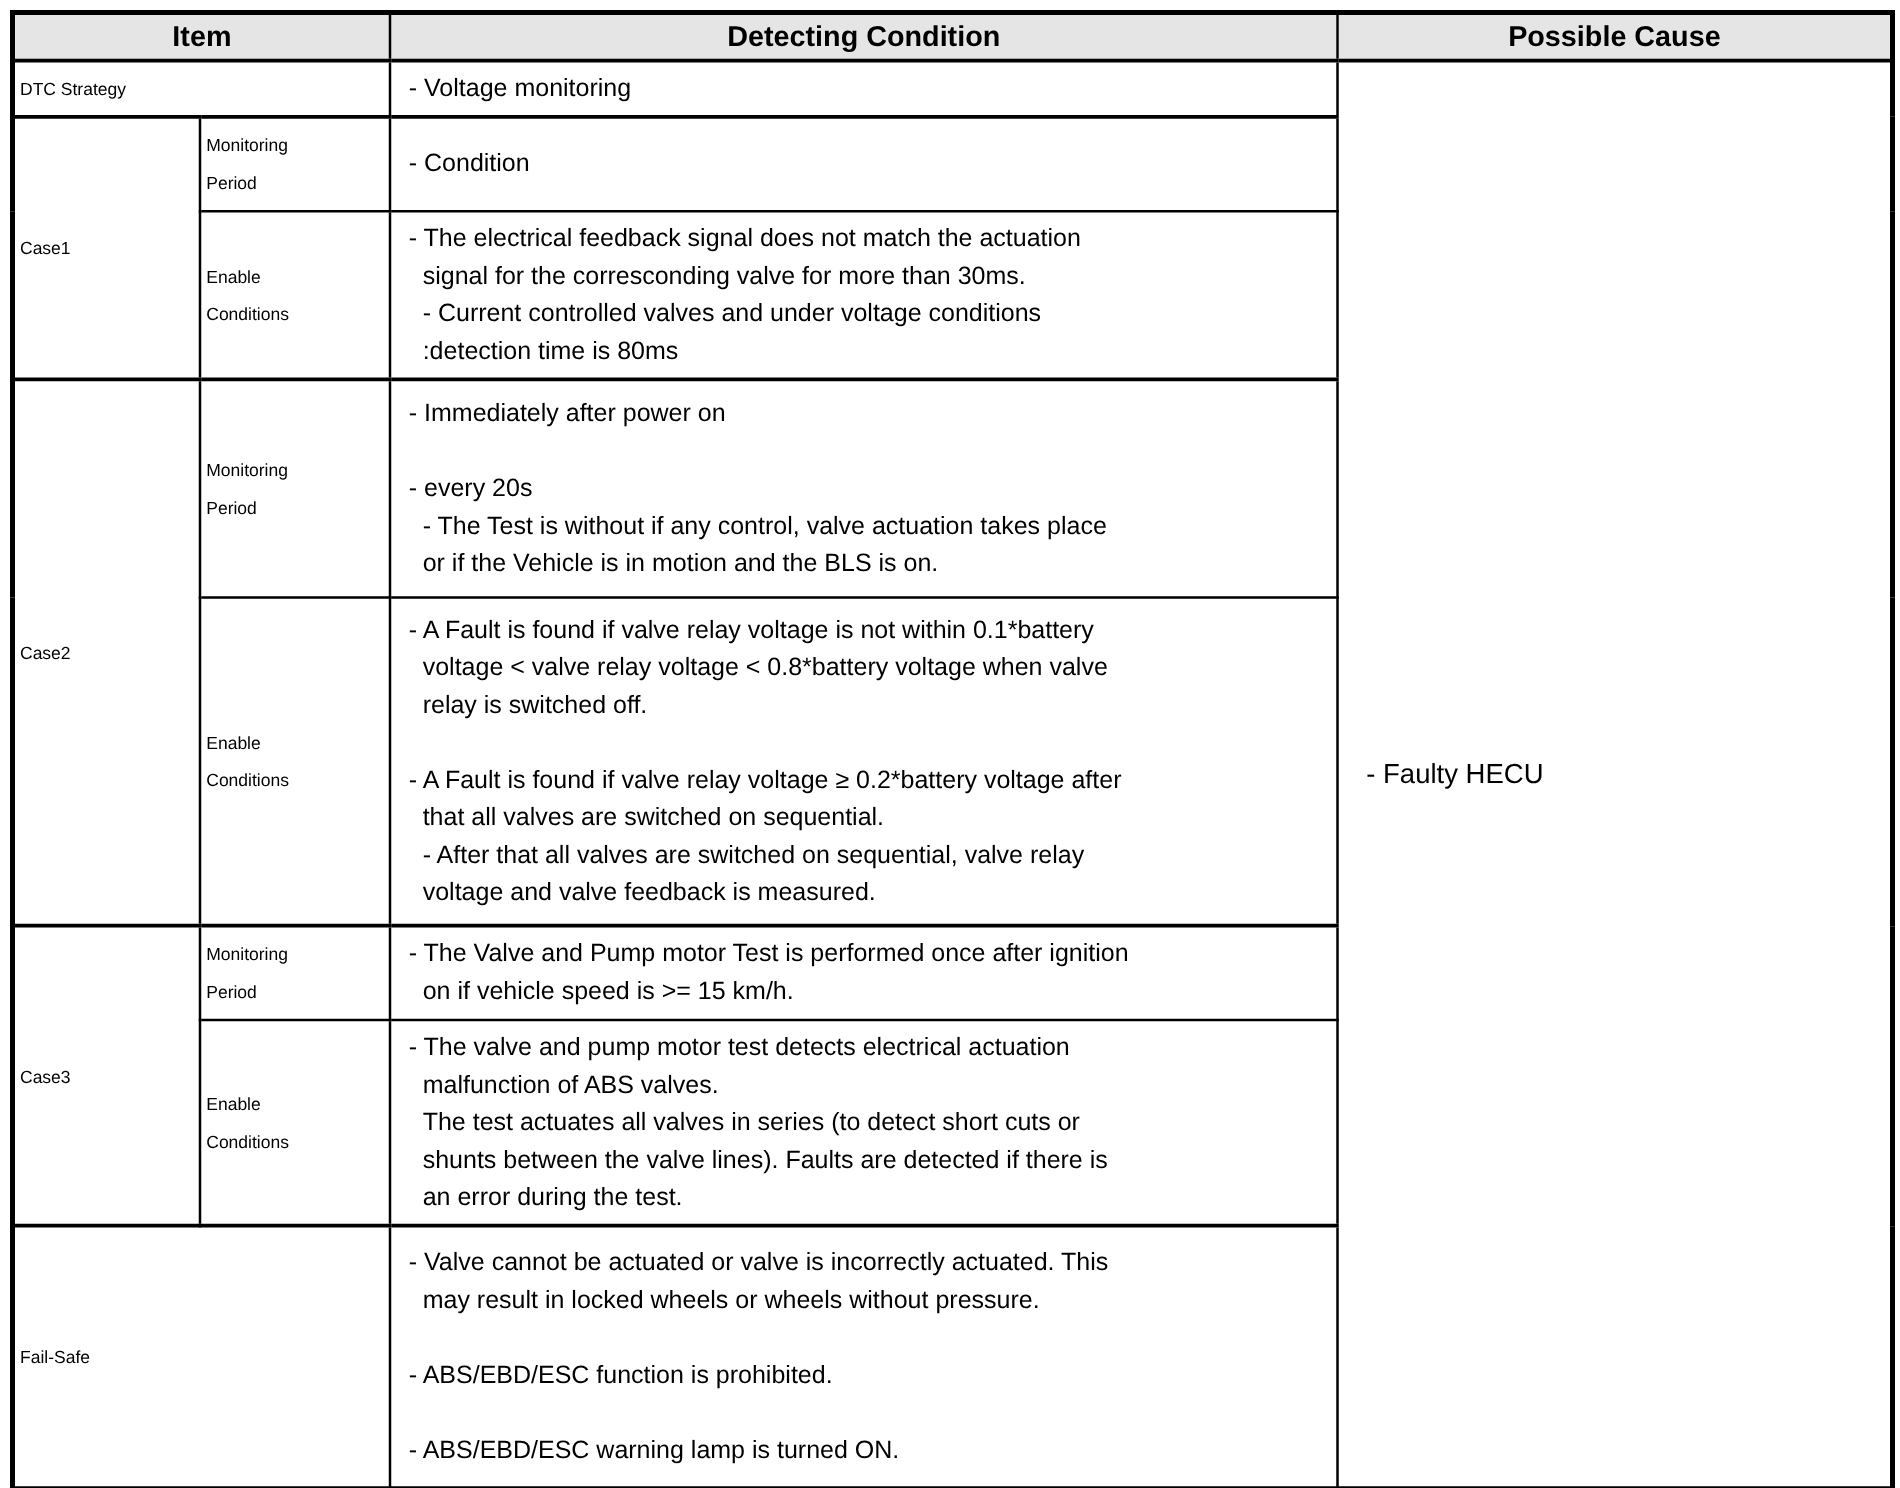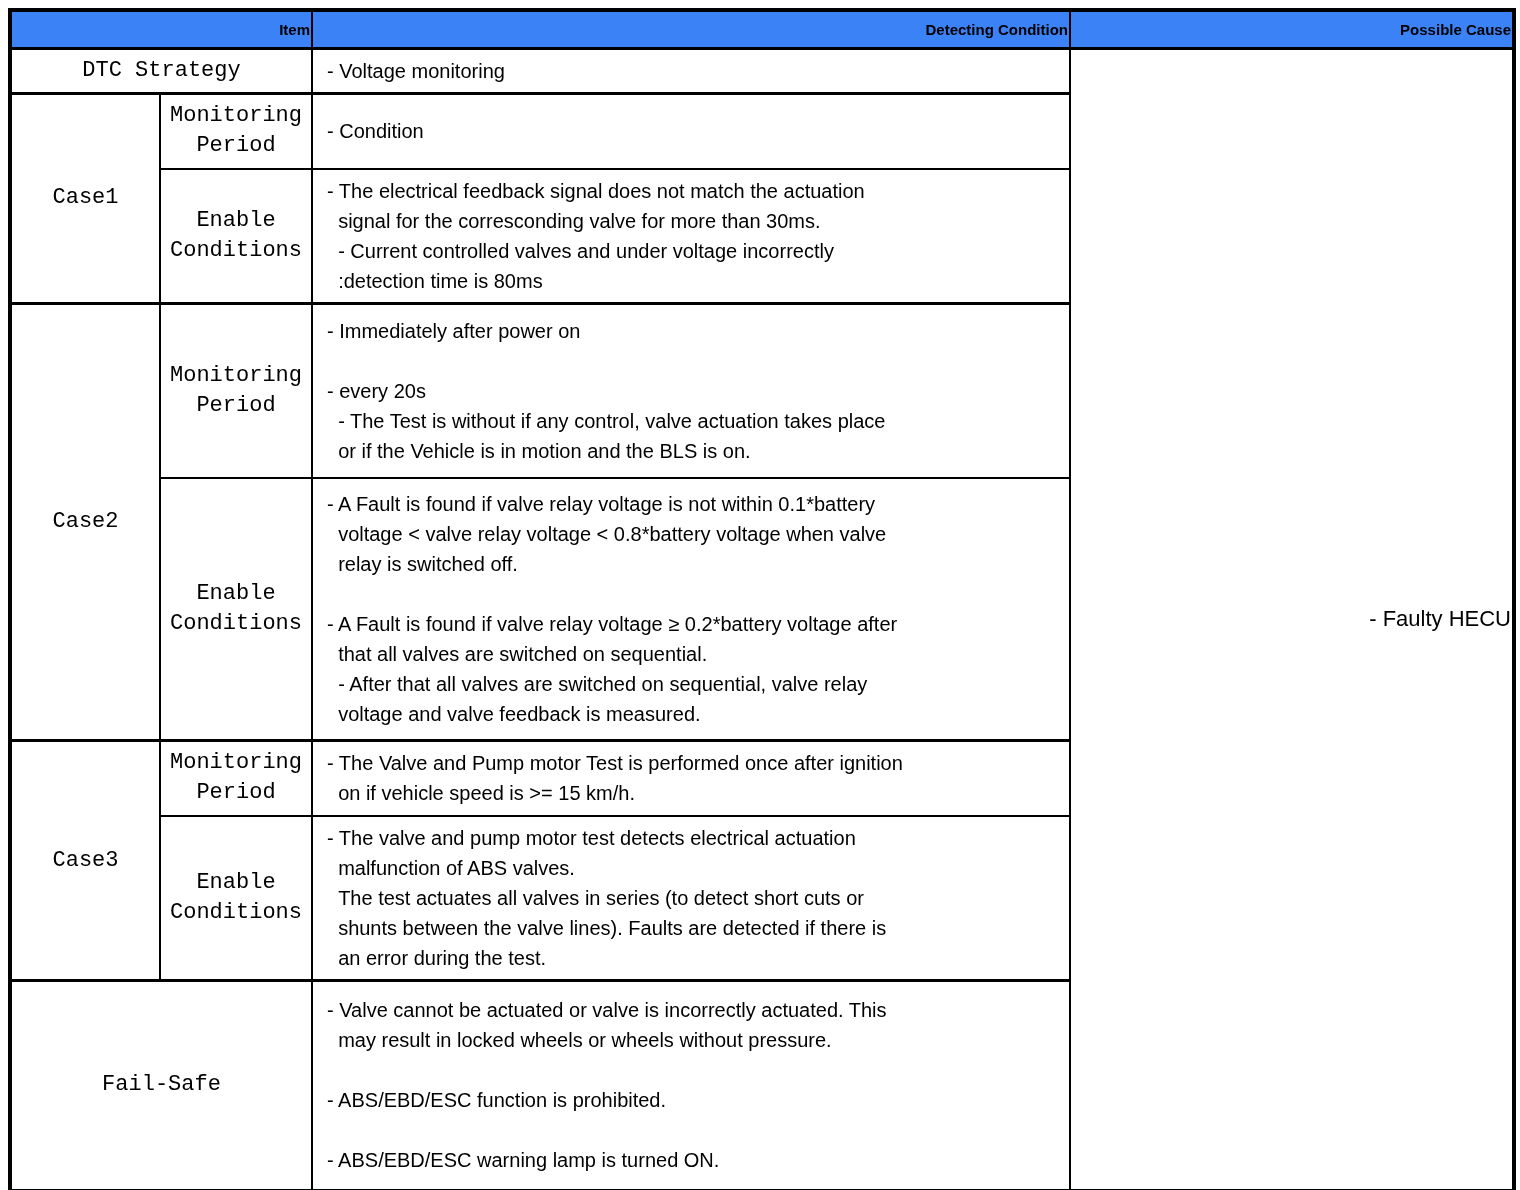--- a/index.html
+++ b/index.html
@@ -29,47 +29,46 @@
     overflow: hidden;
   }
   
   table.dtc-table th {
     border-bottom: 3px solid #000000;
   }
   tr.major > td {
     border-top: 3px solid #000000;
   }
   th.hdr {
-    font-size: 15px;
+    font-size: 23px;
     font-weight: bold;
-    text-align: right;
+    text-align: center;
     vertical-align: middle;
     height: 38px;
-    background: #3b82f6;
+    background: #e5e5e5;
   }
   td.label {
-    font-size: 22px;
-    text-align: center;
+    font-size: 14px;
+    text-align: left;
     vertical-align: middle;
     white-space: pre-wrap;
     line-height: 30px;
     padding: 2px 4px;
-    font-family: Liberation Mono, monospace;
   }
   td.cond {
     font-size: 20px;
     text-align: left;
     vertical-align: middle;
     white-space: pre-wrap;
     line-height: 30px;
     padding: 6px 10px 6px 14px;
   }
   td.cause {
     font-size: 22px;
-    text-align: right;
+    text-align: left;
     vertical-align: middle;
     white-space: pre-wrap;
     line-height: 30px;
     padding-left: 22px;
   }
   tr.h-dtc    { height: 44px;  }
   tr.h-c1mon  { height: 76px;  }
   tr.h-c1en   { height: 130px; }
   tr.h-c2mon  { height: 174px; }
   tr.h-c2en   { height: 263px; }
@@ -106,21 +105,21 @@
       <td class="label" rowspan="2">Case1</td>
       <td class="label">Monitoring
 Period</td>
       <td class="cond">- Condition</td>
     </tr>
     <tr class="h-c1en">
       <td class="label">Enable
 Conditions</td>
       <td class="cond">- The electrical feedback signal does not match the actuation
   signal for the corresconding valve for more than 30ms.
-  - Current controlled valves and under voltage incorrectly
+  - Current controlled valves and under voltage conditions
   :detection time is 80ms</td>
     </tr>
 
     <tr class="major h-c2mon">
       <td class="label" rowspan="2">Case2</td>
       <td class="label">Monitoring
 Period</td>
       <td class="cond">- Immediately after power on
 
 - every 20s

